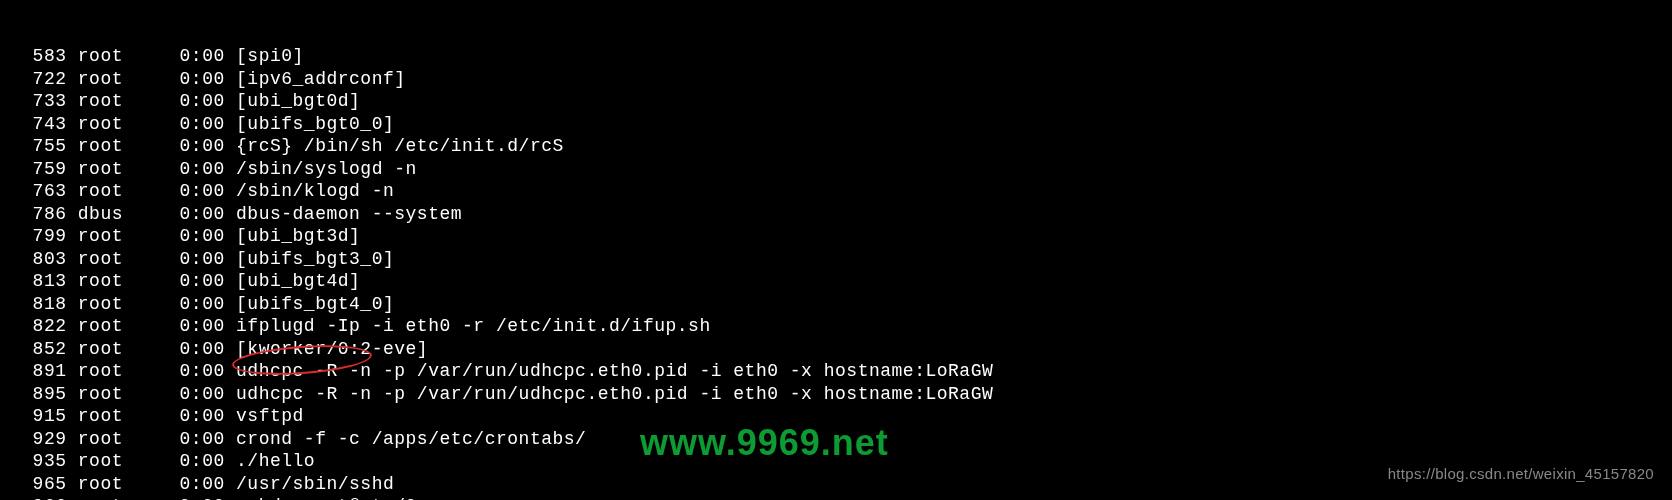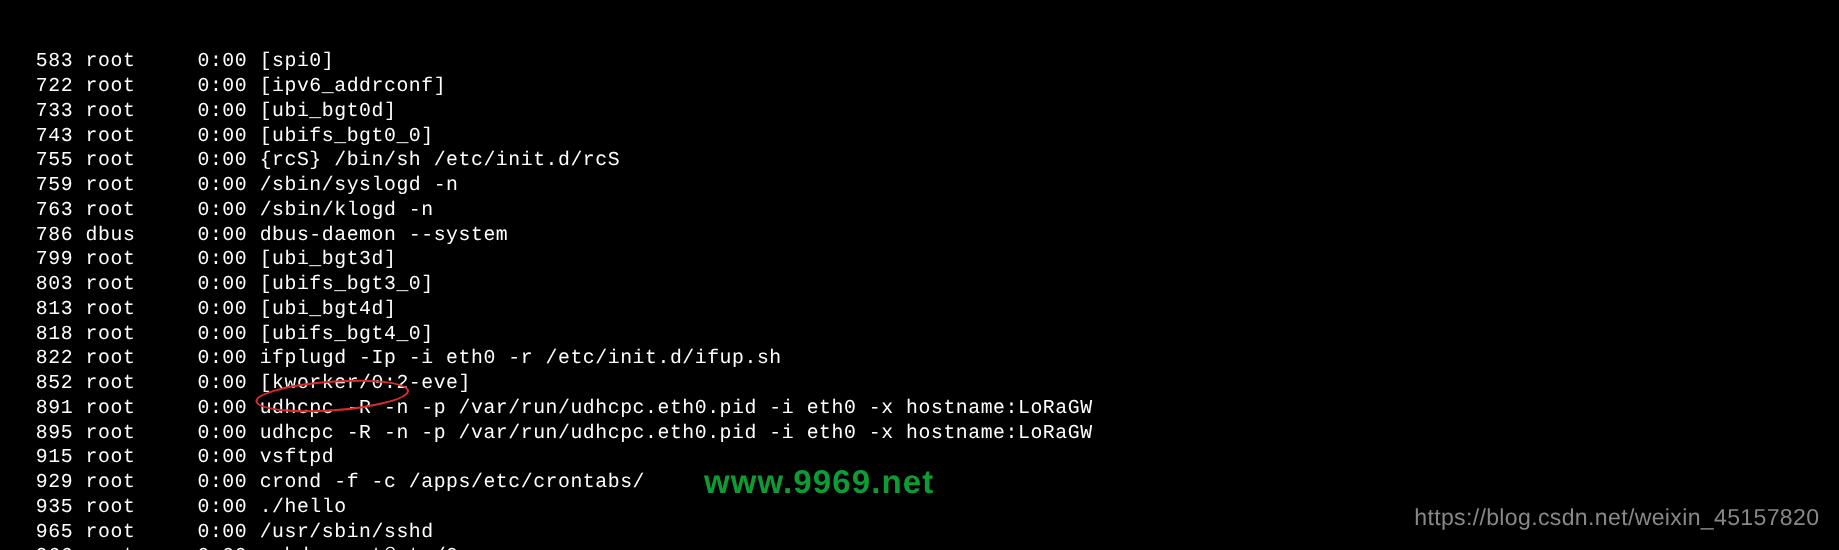--- a/index.html
+++ b/index.html
@@ -37,31 +37,31 @@
       top: 346px;
       transform: rotate(-4deg);
       pointer-events: none;
     }
     .watermark-center {
       position: absolute;
       left: 640px;
       top: 420px;
       color: #0d9b33;
       font-family: Arial, sans-serif;
-      font-size: 30px;
+      font-size: 36px;
       font-weight: bold;
       letter-spacing: 1px;
     }
     .watermark-right {
       position: absolute;
       right: 18px;
       bottom: 16px;
       color: #888;
       font-family: Arial, sans-serif;
-      font-size: 21px;
+      font-size: 15px;
       letter-spacing: 0.3px;
     }
   </style>
 </head>
 <body>
 
 <div class="terminal">
   <div id="process-lines"><span class="line">  583 root     0:00 [spi0]</span><span class="line">  722 root     0:00 [ipv6_addrconf]</span><span class="line">  733 root     0:00 [ubi_bgt0d]</span><span class="line">  743 root     0:00 [ubifs_bgt0_0]</span><span class="line">  755 root     0:00 {rcS} /bin/sh /etc/init.d/rcS</span><span class="line">  759 root     0:00 /sbin/syslogd -n</span><span class="line">  763 root     0:00 /sbin/klogd -n</span><span class="line">  786 dbus     0:00 dbus-daemon --system</span><span class="line">  799 root     0:00 [ubi_bgt3d]</span><span class="line">  803 root     0:00 [ubifs_bgt3_0]</span><span class="line">  813 root     0:00 [ubi_bgt4d]</span><span class="line">  818 root     0:00 [ubifs_bgt4_0]</span><span class="line">  822 root     0:00 ifplugd -Ip -i eth0 -r /etc/init.d/ifup.sh</span><span class="line">  852 root     0:00 [kworker/0:2-eve]</span><span class="line">  891 root     0:00 udhcpc -R -n -p /var/run/udhcpc.eth0.pid -i eth0 -x hostname:LoRaGW</span><span class="line">  895 root     0:00 udhcpc -R -n -p /var/run/udhcpc.eth0.pid -i eth0 -x hostname:LoRaGW</span><span class="line">  915 root     0:00 vsftpd</span><span class="line">  929 root     0:00 crond -f -c /apps/etc/crontabs/</span><span class="line">  935 root     0:00 ./hello</span><span class="line">  965 root     0:00 /usr/sbin/sshd</span><span class="line">  966 root     0:00 sshd: root@pts/0</span></div>
   
 </div>

